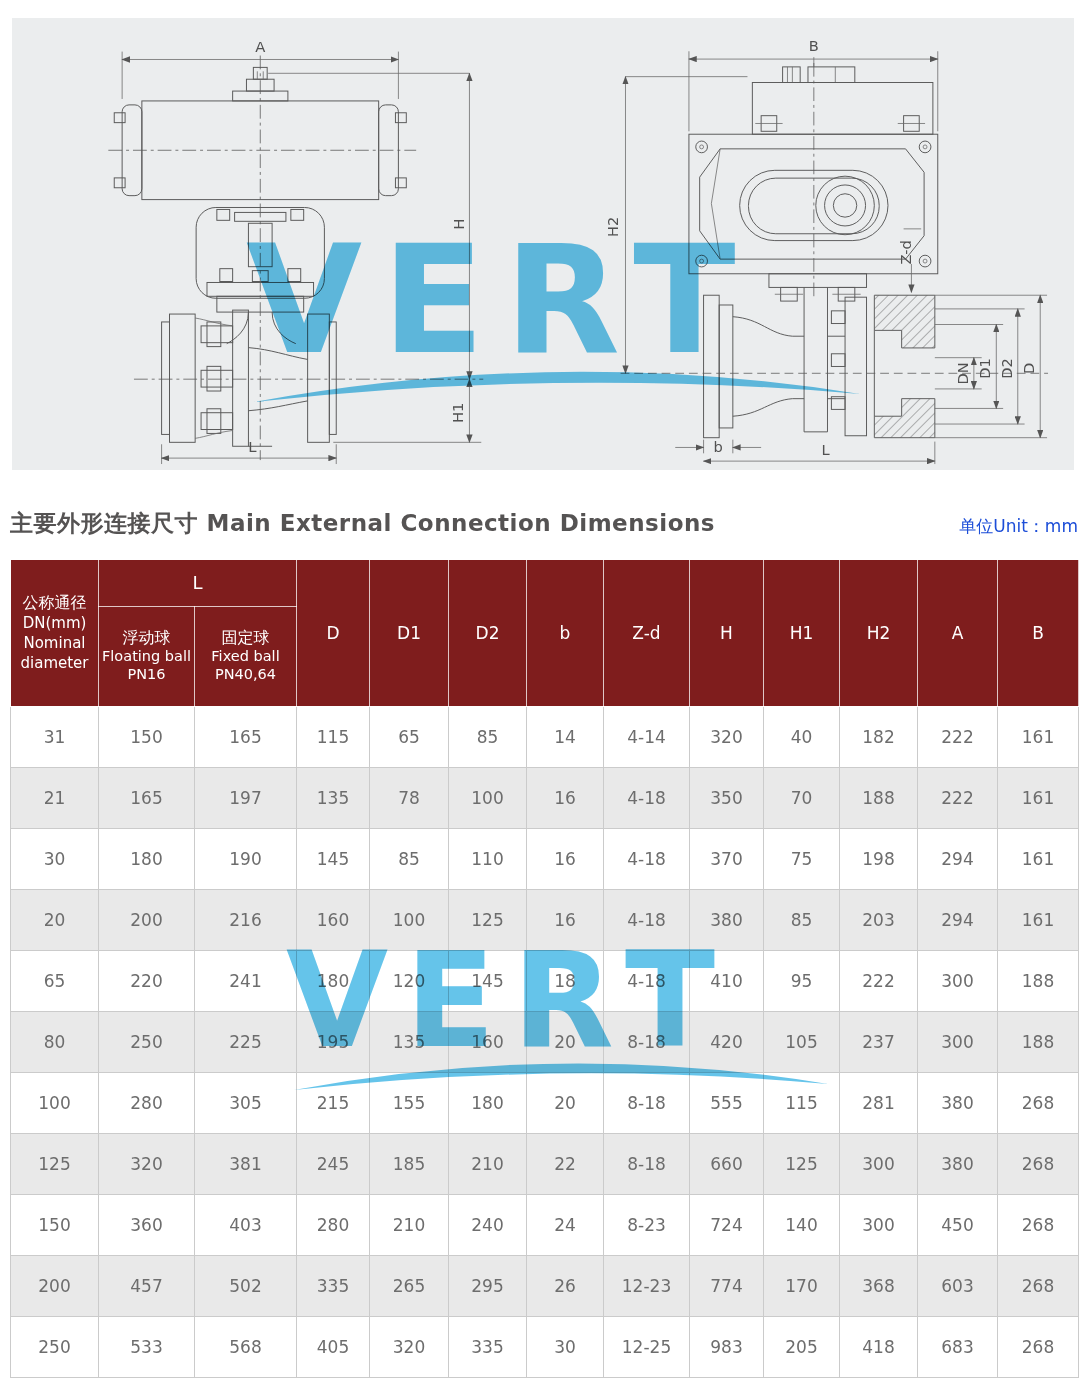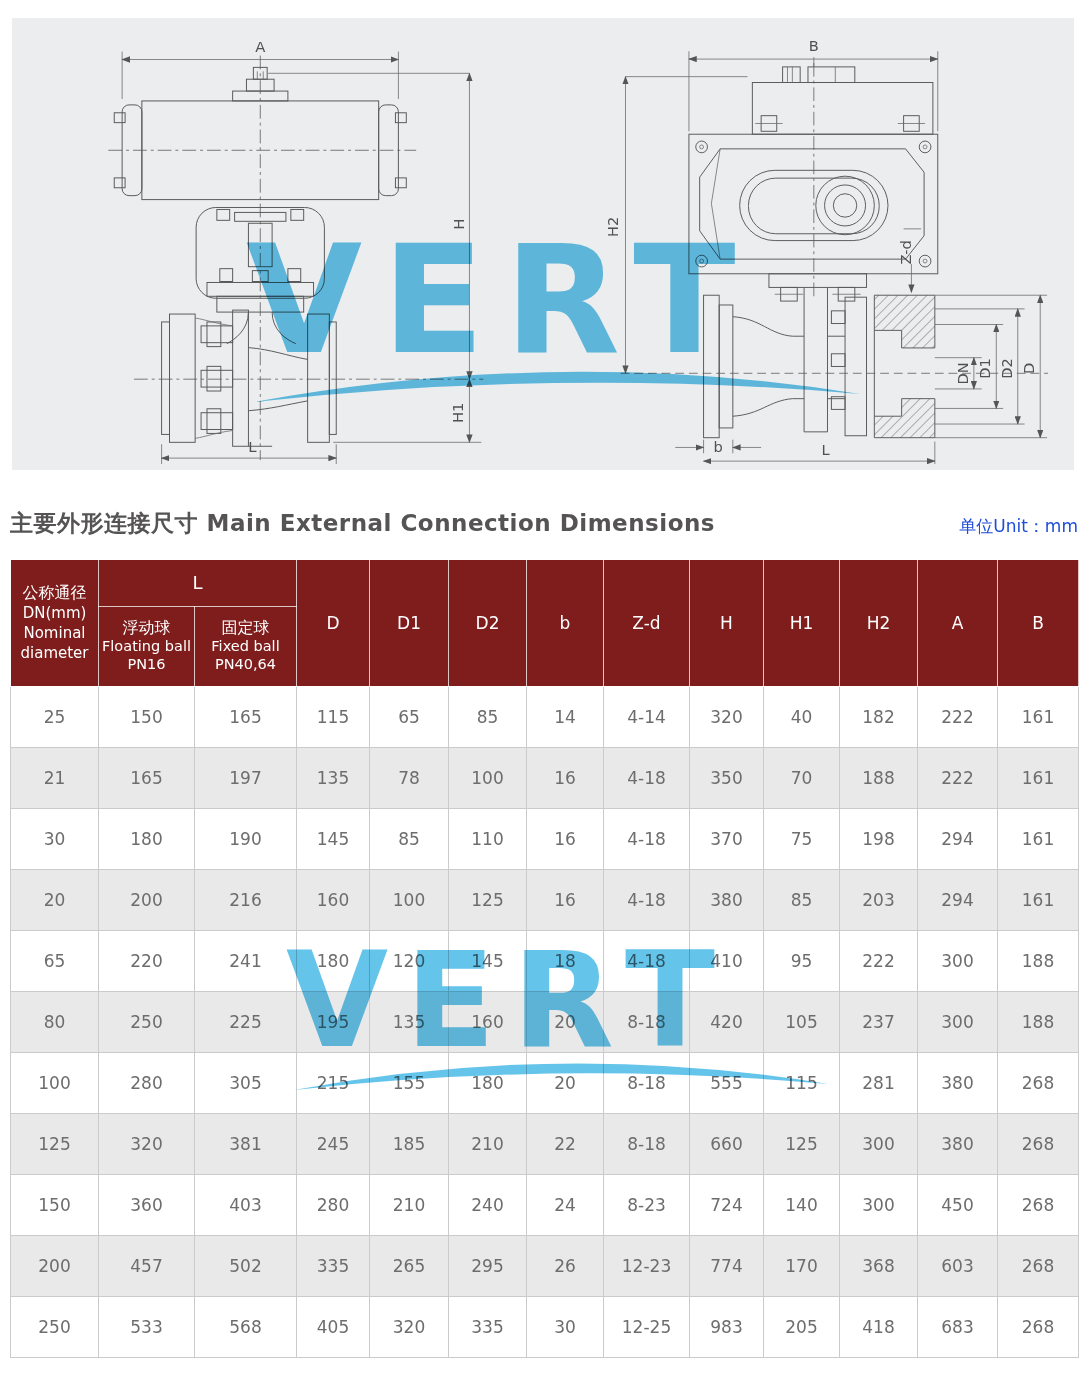--- a/index.html
+++ b/index.html
@@ -29,21 +29,21 @@
   .title { font-size:23px; font-weight:bold; color:#555353; letter-spacing:.5px; }
   .unit { font-size:17px; color:#1d4ed8; padding-bottom:1px; }
 
   
   table.dim { position:absolute; left:10px; top:560px; width:1068px; border-collapse:collapse; table-layout:fixed; }
   table.dim th { background:#7f1d1d; color:#ffffff; font-weight:normal; border:1px solid rgba(255,255,255,.75); text-align:center; vertical-align:middle; }
   table.dim thead tr:first-child th { border-top:none; }
   table.dim th.c1 { font-size:15px; line-height:20px; }
   table.dim th.lgroup { height:46px; font-size:18px; }
   table.dim th.colhead { font-size:17px; }
-  table.dim th.sub { height:80px; font-size:14.5px; line-height:18px; }
+  table.dim th.sub { height:100px; font-size:14.5px; line-height:18px; }
   table.dim th .zh { font-size:16px; }
   table.dim td { border:1px solid #cbcbcb; height:61px; text-align:center; vertical-align:middle;
                  color:#6d6d6d; font-size:17px; background:#ffffff; }
   table.dim tr.alt td { background:#e9e9e9; }
 </style>
 </head>
 <body>
 
 <div class="panel">
 
@@ -293,21 +293,21 @@
       </th>
       <th class="sub">
         <span class="zh">固定球</span><br>
         <span>Fixed ball</span><br>
         <span>PN40,64</span>
       </th>
     </tr>
   </thead>
   <tbody>
       <tr>
-        <td>25</td>
+        <td>31</td>
         <td>150</td>
         <td>165</td>
         <td>115</td>
         <td>65</td>
         <td>85</td>
         <td>14</td>
         <td>4-14</td>
         <td>320</td>
         <td>40</td>
         <td>182</td>

